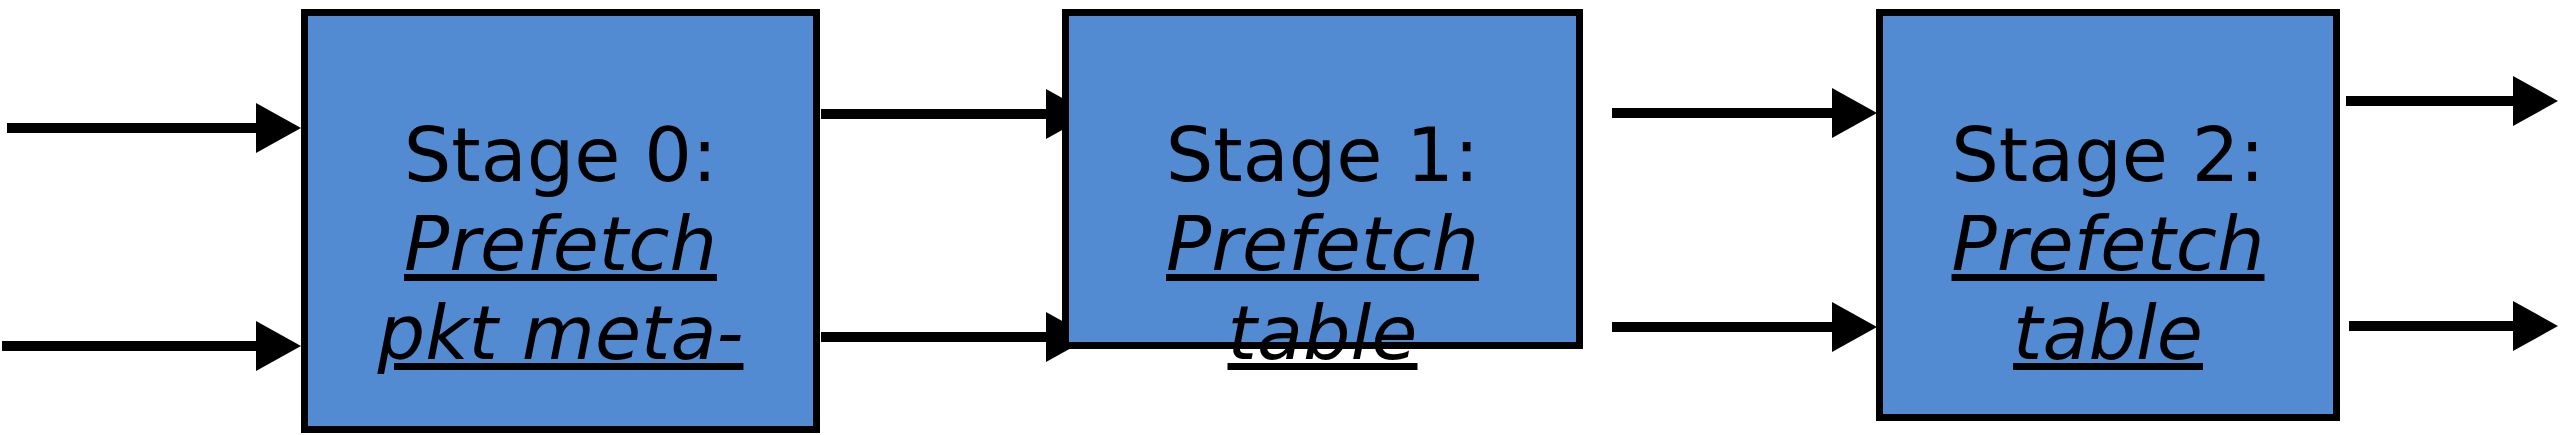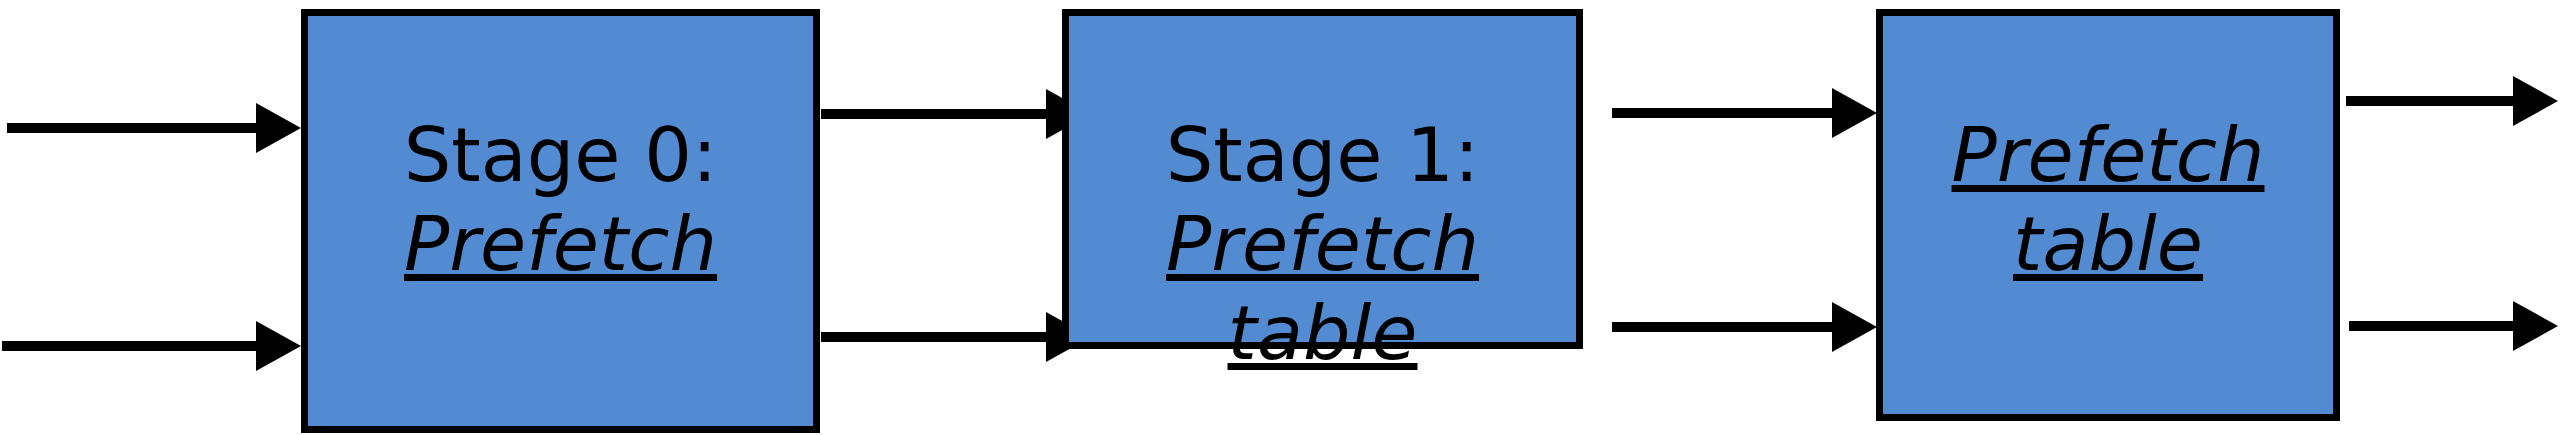--- a/index.html
+++ b/index.html
@@ -84,20 +84,21 @@
   </div>
   <div class="arrow in-bot">
     <div class="shaft"></div>
     <div class="head"></div>
   </div>
 
   <div class="stage-box b0">
     <div class="stage-text">
       <div class="t-line1">Stage 0:</div>
       <div class="t-line2">Prefetch</div>
+      <div class="t-line3">pkt meta-</div>
     </div>
   </div>
 
   <div class="arrow g1-top">
     <div class="shaft"></div>
     <div class="head"></div>
   </div>
   <div class="arrow g1-bot">
     <div class="shaft"></div>
     <div class="head"></div>
@@ -115,20 +116,21 @@
     <div class="shaft"></div>
     <div class="head"></div>
   </div>
   <div class="arrow g2-bot">
     <div class="shaft"></div>
     <div class="head"></div>
   </div>
 
   <div class="stage-box b2">
     <div class="stage-text">
+      <div class="t-line1">Stage 2:</div>
       <div class="t-line2">Prefetch</div>
       <div class="t-line3">table</div>
     </div>
   </div>
 
   <div class="arrow out-top">
     <div class="shaft"></div>
     <div class="head"></div>
   </div>
   <div class="arrow out-bot">

